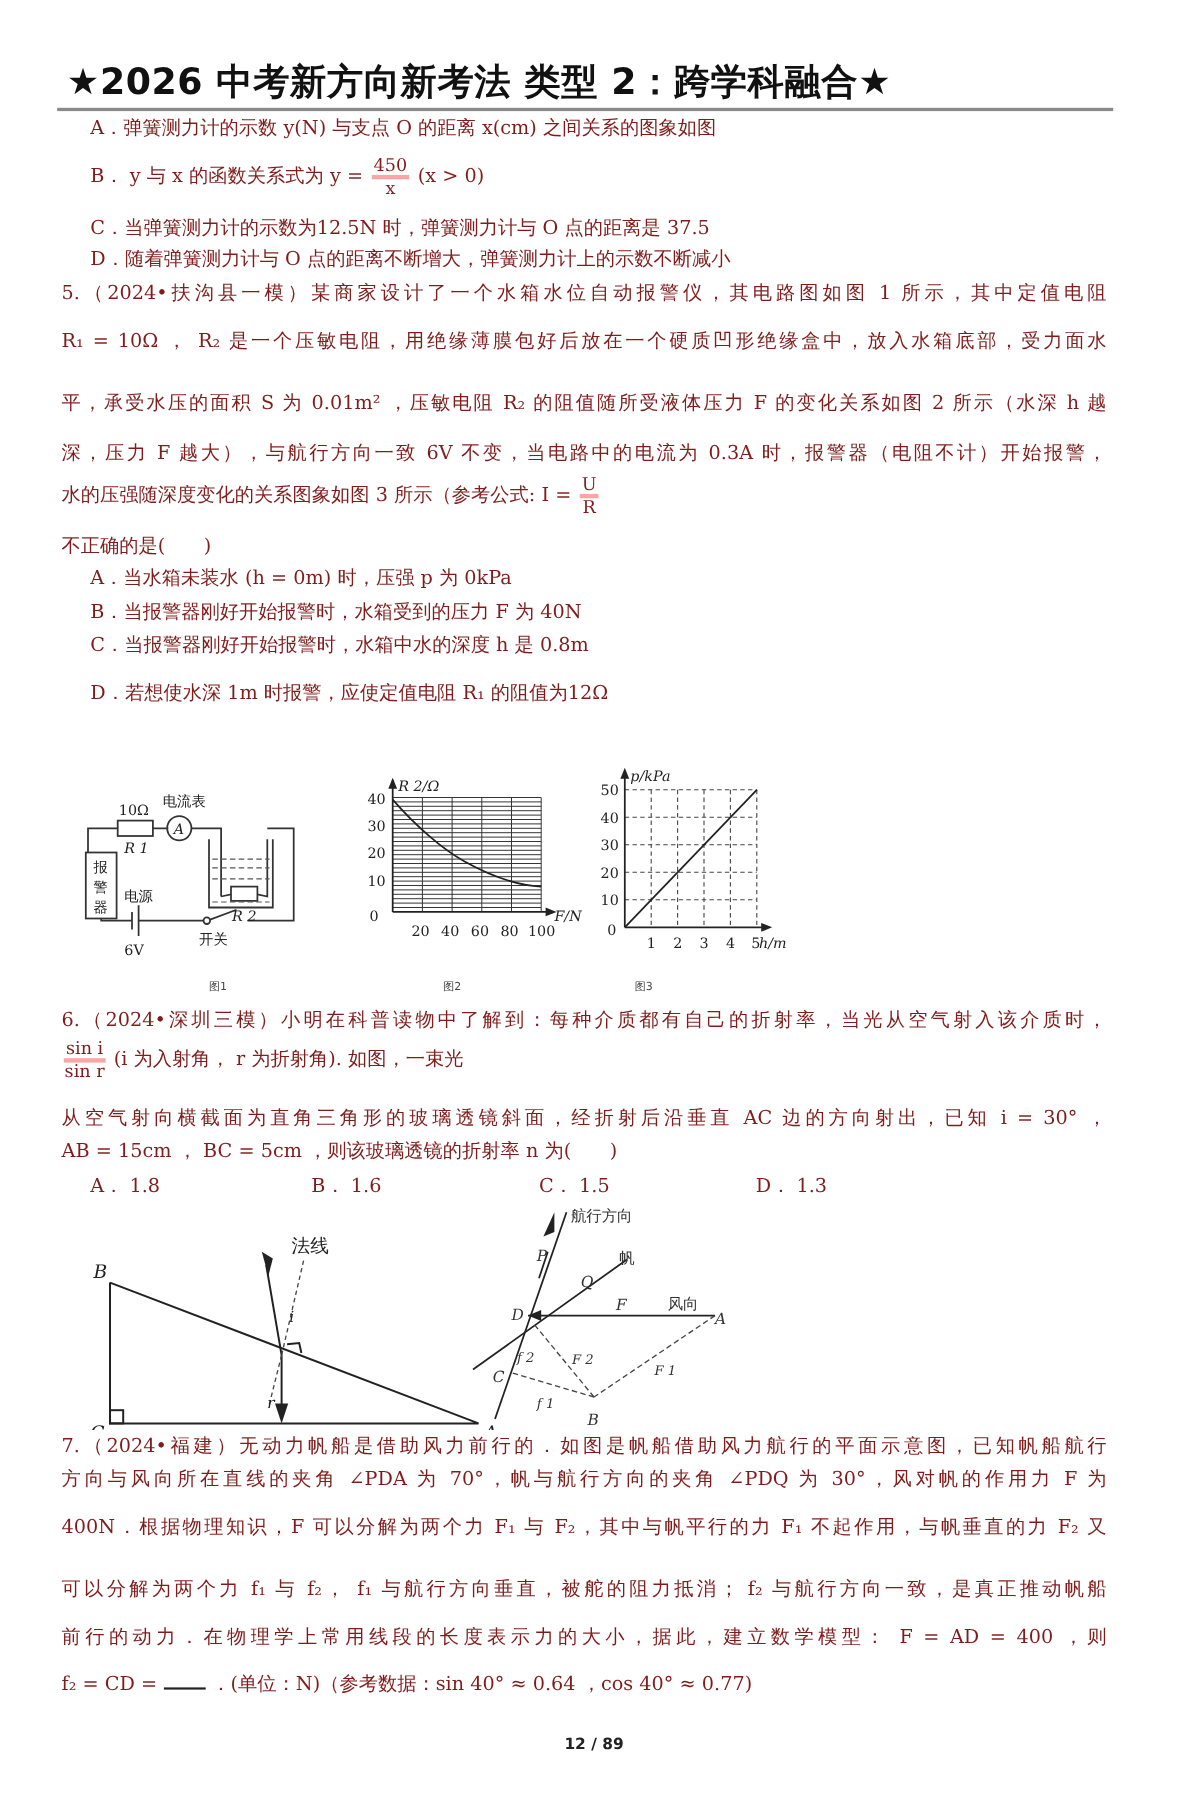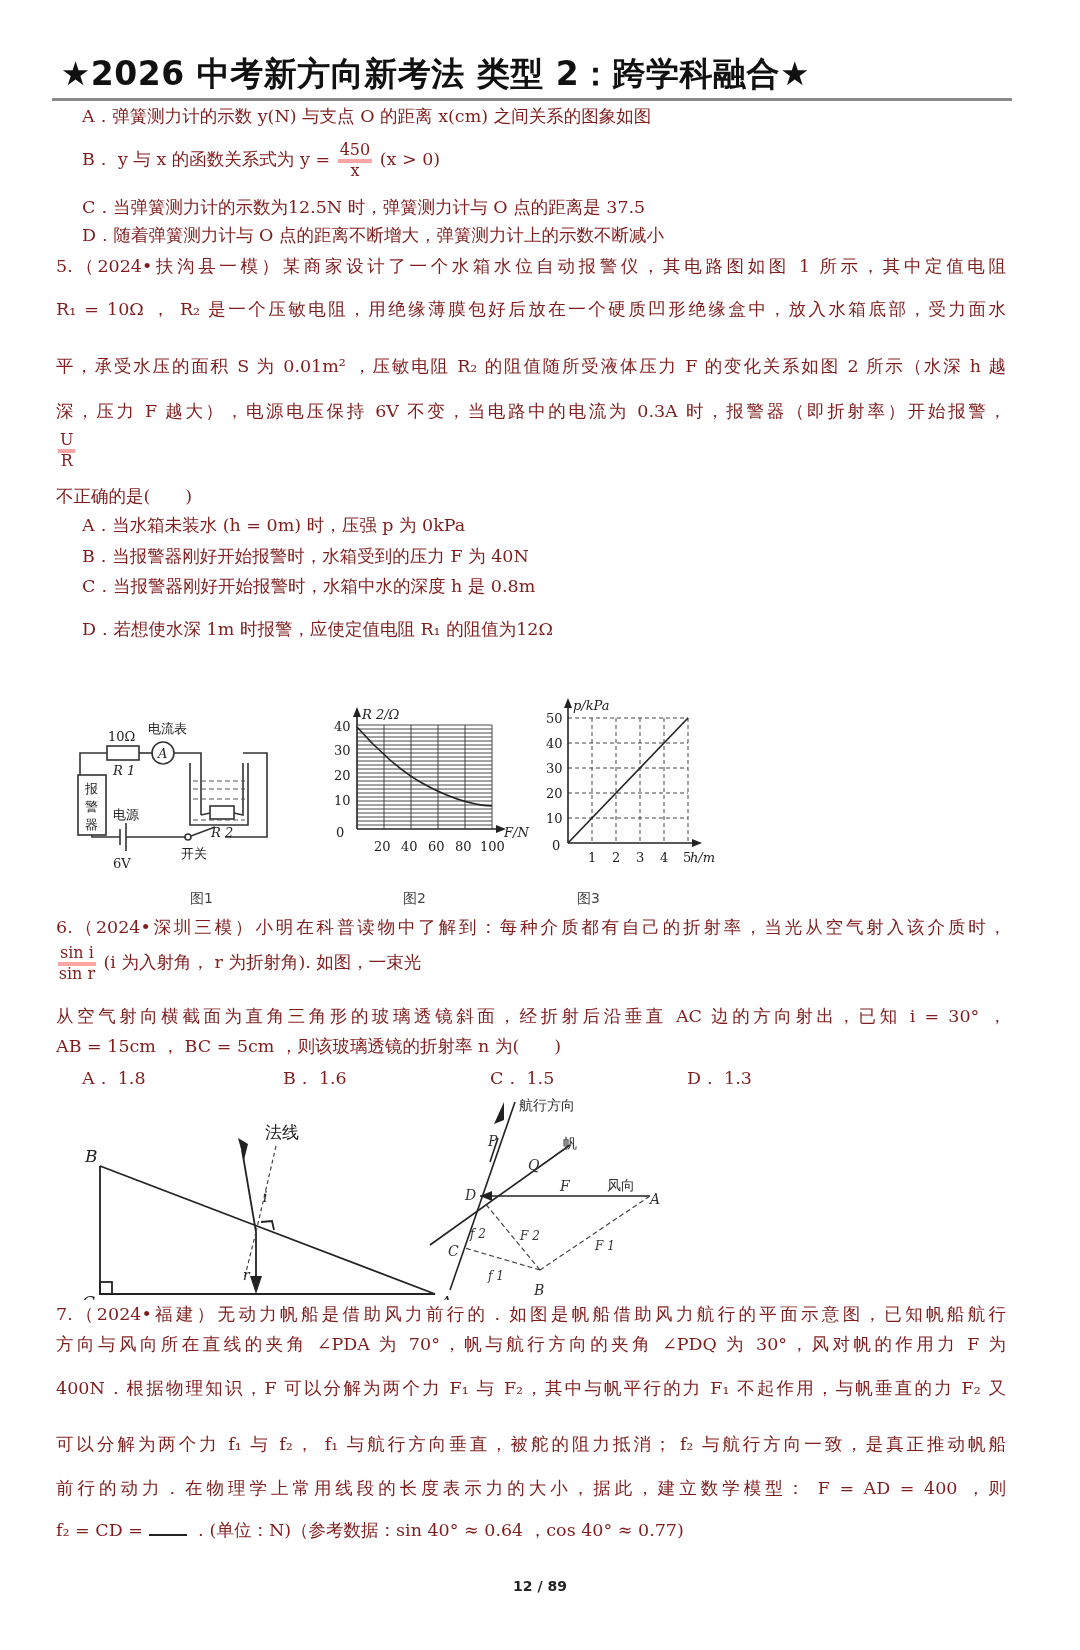--- a/index.html
+++ b/index.html
@@ -10,21 +10,21 @@
          font-size:33px;letter-spacing:0.5px;color:#111;}
   .rule{position:absolute;left:52px;top:98px;width:960px;height:3px;background:#8a8a8a;}
   .line{position:absolute;font-size:17.5px;white-space:nowrap;color:#7f1d1d;}
   .ind{left:82px;}
   .full{left:56px;}
   .just{width:950px;text-align:justify;text-align-last:justify;}
   .frac{display:inline-block;vertical-align:middle;text-align:center;line-height:1.05;margin:0 2px;}
   .frac span{display:block;font-size:16px;}
   .frac .num{border-bottom:4px solid #fca5a5;padding:0 2px;}
   .fig{position:absolute;}
-  .cap{position:absolute;font-size:14px;color:#444;font-family:"DejaVu Sans",sans-serif;}
+  .cap{position:absolute;font-size:10px;color:#444;font-family:"DejaVu Sans",sans-serif;}
   .pagenum{position:absolute;left:0;width:1080px;top:1578px;text-align:center;
            font-family:"DejaVu Sans","Liberation Sans",sans-serif;font-weight:bold;font-size:14px;color:#222;}
   .blank{display:inline-block;width:38px;border-bottom:2px solid #222;height:14px;vertical-align:baseline;}
 </style>
 </head>
 <body>
 
 <div class="title">★2026 中考新方向新考法  类型 2：跨学科融合★</div>
 <div class="rule"></div>
 
@@ -33,22 +33,23 @@
   <span>B． y 与 x 的函数关系式为 y =</span>
   <span class="frac"><span class="num">450</span><span>x</span></span>
   <span>(x &gt; 0)</span>
 </div>
 <div class="line ind" style="top:195px">C．当弹簧测力计的示数为12.5N 时，弹簧测力计与 O 点的距离是 37.5</div>
 <div class="line ind" style="top:223px">D．随着弹簧测力计与 O 点的距离不断增大，弹簧测力计上的示数不断减小</div>
 
 <div class="line full just" style="top:254px">5.（2024•扶沟县一模）某商家设计了一个水箱水位自动报警仪，其电路图如图 1 所示，其中定值电阻</div>
 <div class="line full just" style="top:297px">R₁ = 10Ω ， R₂ 是一个压敏电阻，用绝缘薄膜包好后放在一个硬质凹形绝缘盒中，放入水箱底部，受力面水</div>
 <div class="line full just" style="top:354px">平，承受水压的面积 S 为 0.01m² ，压敏电阻 R₂ 的阻值随所受液体压力 F 的变化关系如图 2 所示（水深 h 越</div>
-<div class="line full just" style="top:399px">深，压力 F 越大），电源电压保持 6V 不变，当电路中的电流为 0.3A 时，报警器（即折射率）开始报警，</div>
+<div class="line full just" style="top:399px">深，压力 F 越大），与航行方向一致 6V 不变，当电路中的电流为 0.3A 时，报警器（电阻不计）开始报警，</div>
 <div class="line full" style="top:432px">
+  <span>水的压强随深度变化的关系图象如图 3 所示（参考公式: I =</span>
   <span class="frac"><span class="num">U</span><span>R</span></span>
 </div>
 <div class="line full" style="top:484px">不正确的是(　　)</div>
 <div class="line ind" style="top:513px">A．当水箱未装水 (h = 0m) 时，压强 p 为 0kPa</div>
 <div class="line ind" style="top:544px">B．当报警器刚好开始报警时，水箱受到的压力 F 为 40N</div>
 <div class="line ind" style="top:574px">C．当报警器刚好开始报警时，水箱中水的深度 h 是 0.8m</div>
 <div class="line ind" style="top:617px">D．若想使水深 1m 时报警，应使定值电阻 R₁ 的阻值为12Ω</div>
 
 <svg class="fig" style="left:75px;top:715px" width="220" height="160" viewBox="0 0 220 160">
   <g stroke="#333" stroke-width="1.6" fill="none">

